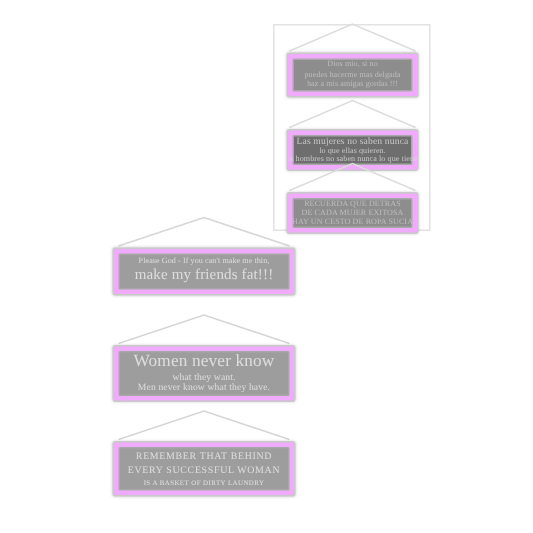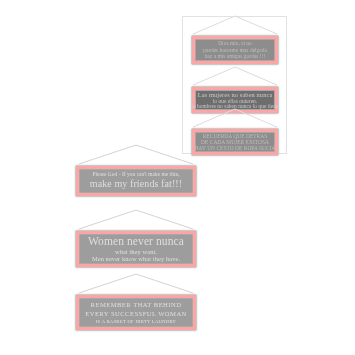--- a/index.html
+++ b/index.html
@@ -30,21 +30,21 @@
     border-radius:2px;
     display:flex;
     flex-direction:column;
     align-items:center;
     justify-content:center;
     text-align:center;
     overflow:hidden;
   }
   
   .plaque{
-    background:#fca5a5;
+    background:#f0abfc;
     border:1px solid #c9c9c9;
     box-shadow:0 0 2px rgba(0,0,0,.18);
     padding:3px;
   }
   .face{
     width:100%;height:100%;
     box-sizing:border-box;
     display:flex;
     flex-direction:column;
     align-items:center;
@@ -161,21 +161,21 @@
 </div>
 
 <div class="plaque-unit big" style="top:230px;height:38px;">
   <div class="hanger">
     <svg viewBox="0 0 122 22" preserveAspectRatio="none">
       <path d="M4 21 L61 2 L118 21" fill="none" stroke="#d6d6d6" stroke-width="1.1"></path>
     </svg>
   </div>
   <div class="plaque">
     <div class="face">
-      <span class="tline l-xbig soft">Women never nunca</span>
+      <span class="tline l-xbig soft">Women never know</span>
       <span class="tline l-mid soft">what they want.</span>
       <span class="tline l-mid soft">Men never know what they have.</span>
     </div>
   </div>
 </div>
 
 <div class="plaque-unit big" style="top:294px;height:37px;">
   <div class="hanger">
     <svg viewBox="0 0 122 22" preserveAspectRatio="none">
       <path d="M4 21 L61 2 L118 21" fill="none" stroke="#d6d6d6" stroke-width="1.1"></path>

